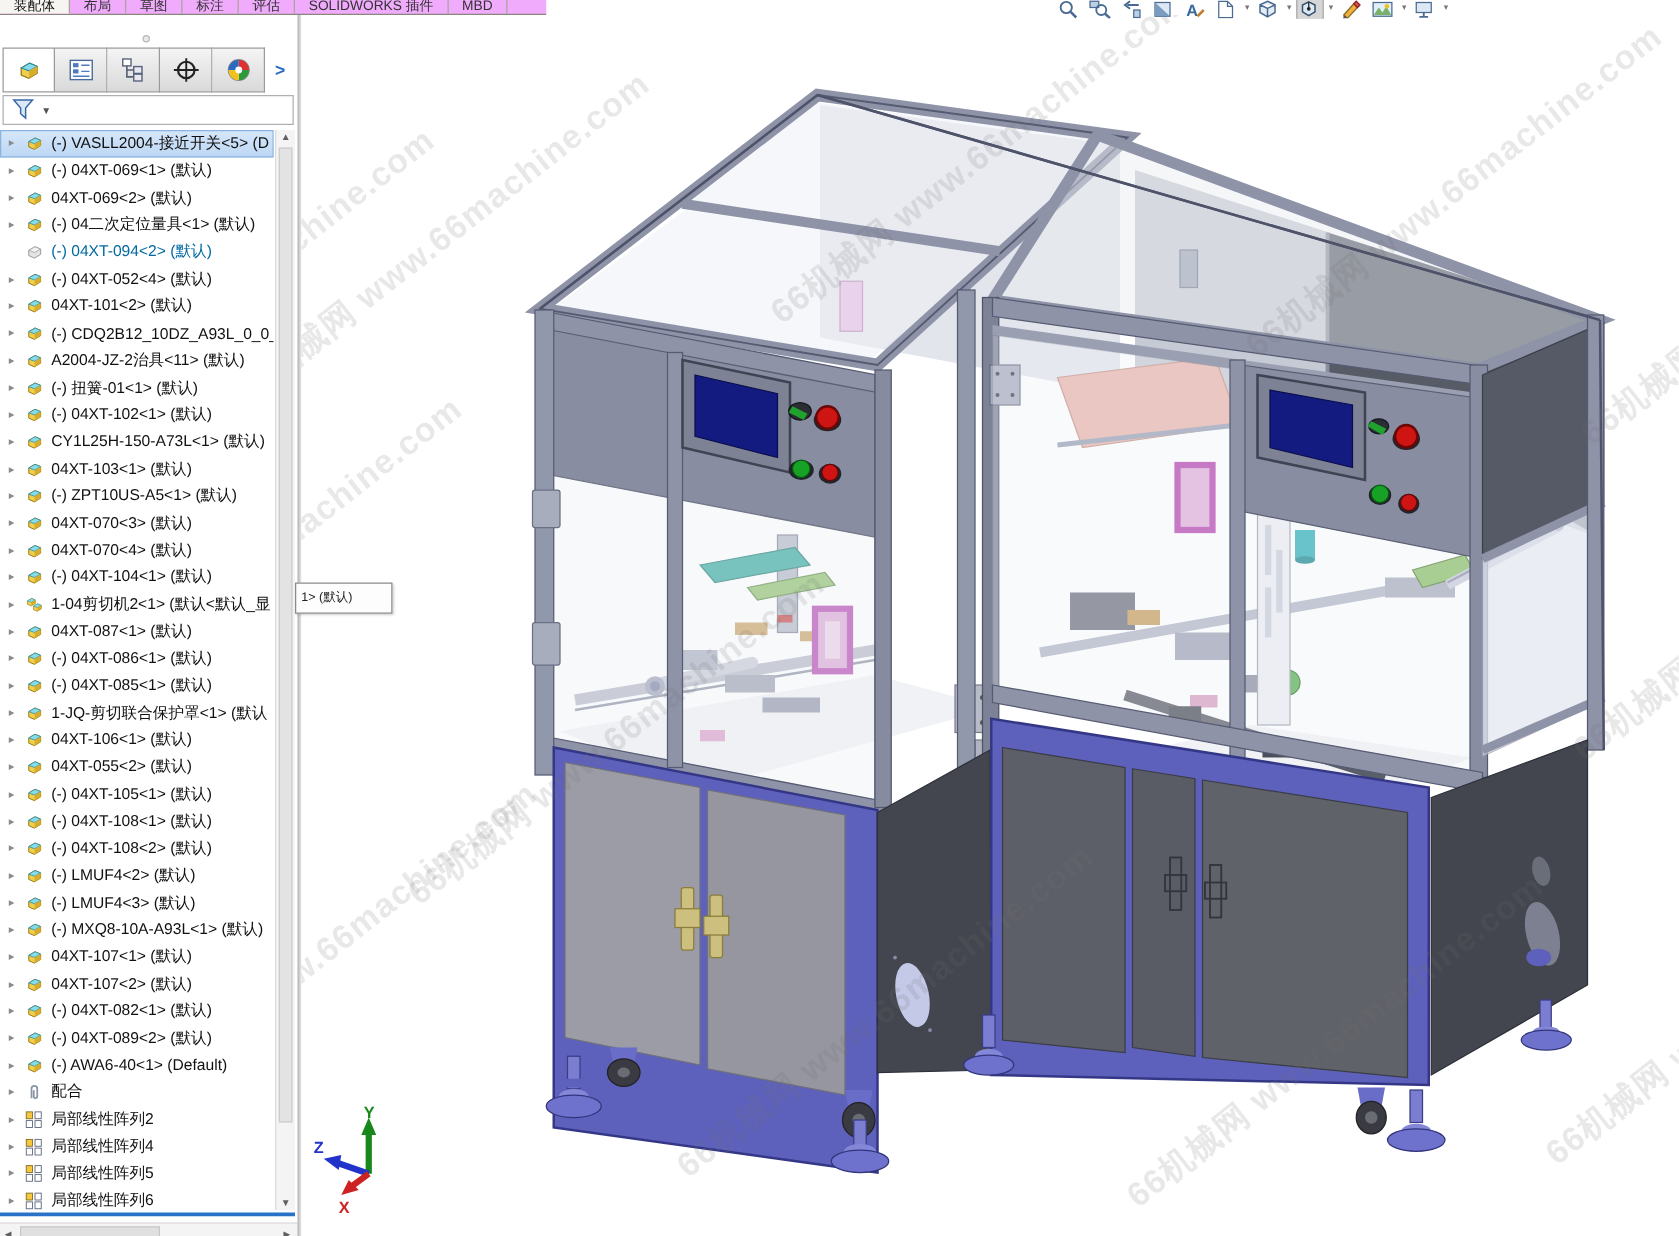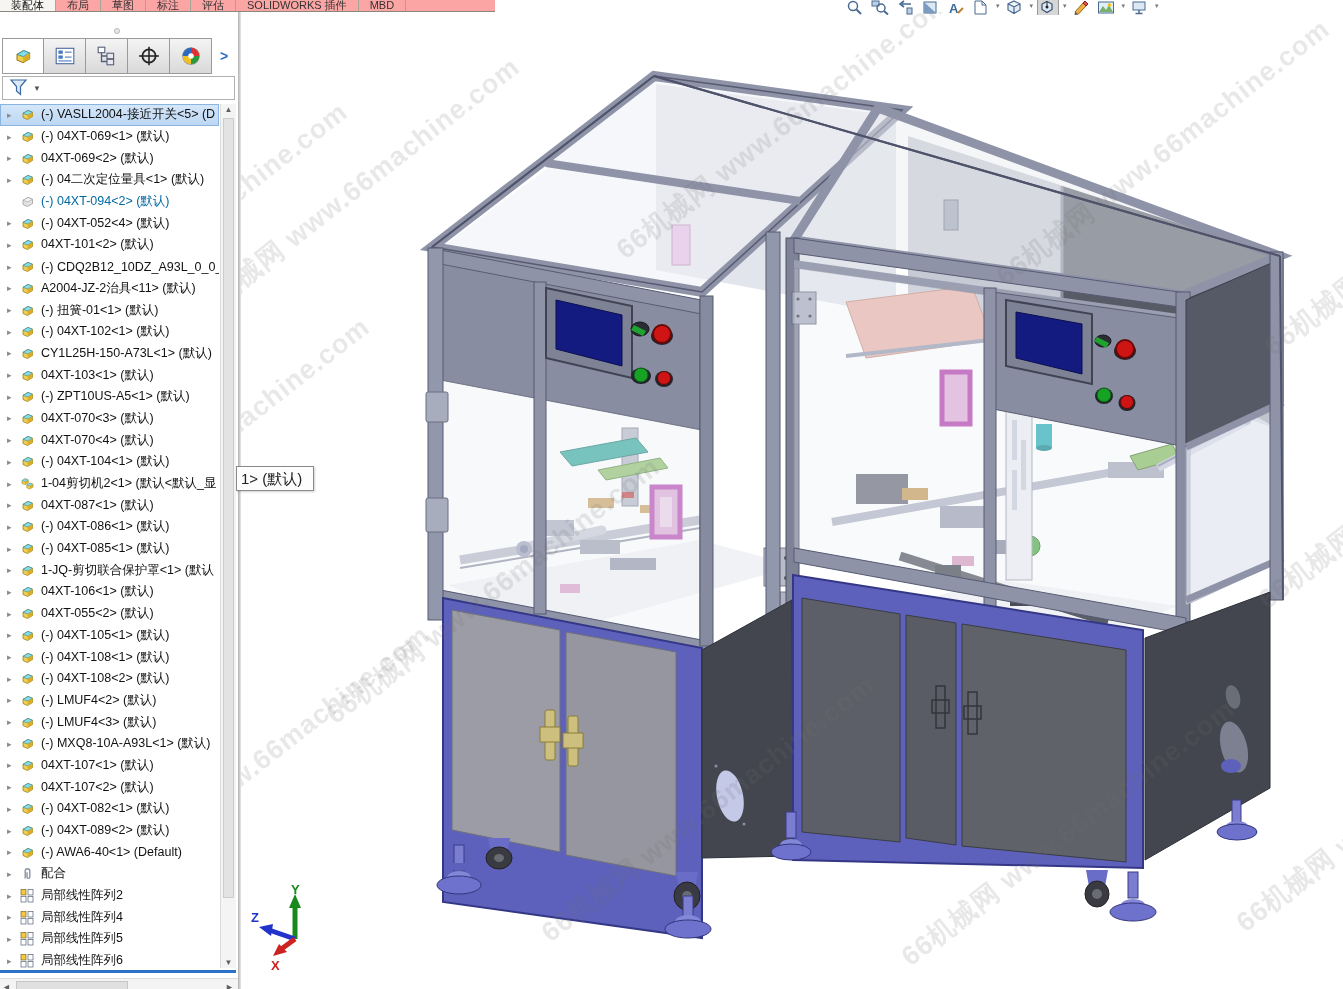--- a/index.html
+++ b/index.html
@@ -12,21 +12,21 @@
     --c-foot-purple:#6f72cd; --c-caster-dark:#3a3b42;
     --c-table-salmon:#e9b6ac; --c-table-white:#f1f2f5;
     --c-part-magenta:#b545b0; --c-part-teal:#2fa89a; --c-part-green:#8cc06a;
     --c-rollback:#2a72c8; --c-selection:#bcd7f3;
     --c-watermark:rgba(115,115,115,0.16);
   }
   *{box-sizing:border-box;margin:0;padding:0}
   html,body{width:1343px;height:989px;overflow:hidden;background:#fff;
     font-family:"Liberation Sans","DejaVu Sans",sans-serif;position:relative}
   
-  .ribbon{position:absolute;left:0;top:0;width:495px;height:12px;background:#fca5a5;
+  .ribbon{position:absolute;left:0;top:0;width:437px;height:12px;background:#f0abfc;
     border-bottom:1px solid #8a887e;display:flex;overflow:hidden;z-index:30}
   .rtab{font-size:11px;line-height:16px;padding:0 11px;color:#333;
     border-right:1px solid #a8a59b;margin-top:-3px;white-space:nowrap}
   .rtab.active{background:#f6f5f2;color:#111}
   .hud{position:absolute;left:846px;top:0;height:15px;display:flex;align-items:flex-start;
     gap:5px;overflow:hidden;z-index:30}
   .hicon{width:20px;height:15px;overflow:hidden;flex:none}
   .hicon.pressed{background:#d6d6d6;outline:1px solid #9a9a9a}
   .hcaret{font-size:7px;color:#777;margin-top:2px;flex:none}
   
@@ -66,21 +66,21 @@
   .hscroll .a-r{position:absolute;right:4px;top:3px;font-size:9px;color:#606060}
   .hthumb{position:absolute;left:16px;top:2px;width:112px;height:12px;background:#e0e0e0;
     border:1px solid #c8c8c8}
   
   .viewport{position:absolute;left:241px;top:12px;width:1102px;height:977px;background:#fff;overflow:hidden}
   .wm{position:absolute;white-space:nowrap;font-size:27px;font-weight:600;letter-spacing:1px;
     color:var(--c-watermark);transform:rotate(-38deg);transform-origin:0 50%;pointer-events:none;z-index:6}
   #model-svg{position:absolute;left:0;top:0;z-index:3}
   #triad-svg{position:absolute;left:8px;top:872px;z-index:5}
   .tooltip{position:absolute;left:236px;top:466px;width:78px;height:25px;background:#fdfdfd;
-    border:1px solid #8a8a8a;font-size:15px;color:#222;line-height:23px;padding-left:4px;
+    border:1px solid #8a8a8a;font-size:10px;color:#222;line-height:23px;padding-left:4px;
     z-index:40;box-shadow:1px 1px 2px rgba(0,0,0,.18);white-space:nowrap;overflow:hidden}
 </style>
 </head>
 <body>
 
 <div class="ribbon">
     <span class="rtab active">装配体</span>
     <span class="rtab">布局</span>
     <span class="rtab">草图</span>
     <span class="rtab">标注</span>

